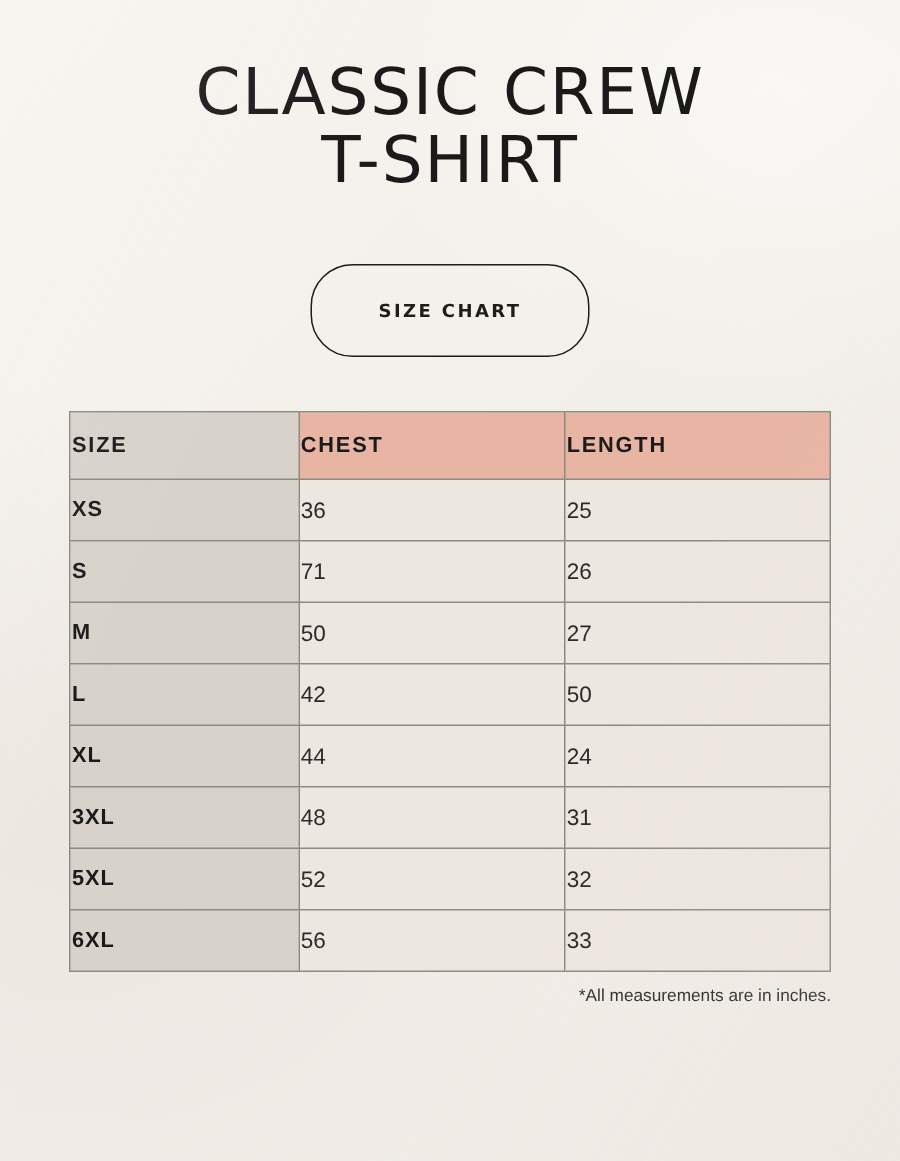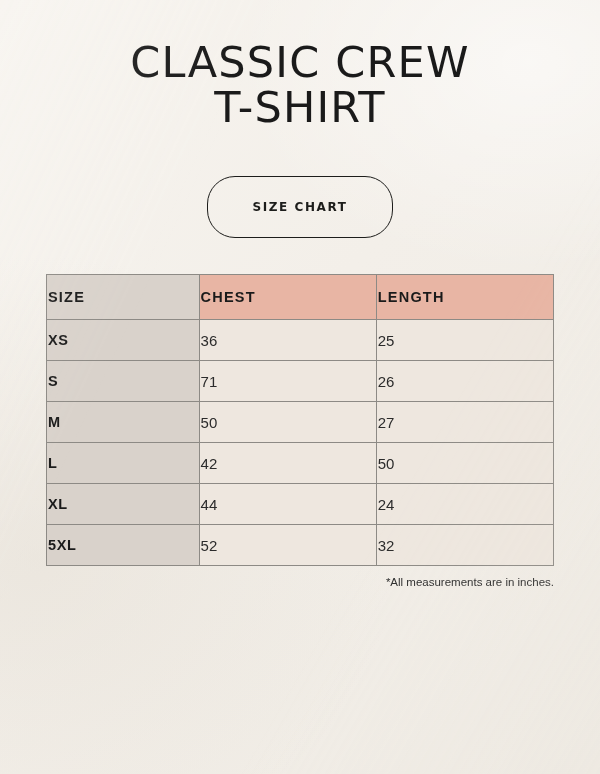--- a/index.html
+++ b/index.html
@@ -153,22 +153,32 @@
           <td class="size-cell">L</td>
           <td class="val-cell">42</td>
           <td class="val-cell">50</td>
         </tr>
         <tr>
           <td class="size-cell">XL</td>
           <td class="val-cell">44</td>
           <td class="val-cell">24</td>
         </tr>
         <tr>
+          <td class="size-cell">3XL</td>
+          <td class="val-cell">48</td>
+          <td class="val-cell">31</td>
+        </tr>
+        <tr>
           <td class="size-cell">5XL</td>
           <td class="val-cell">52</td>
           <td class="val-cell">32</td>
+        </tr>
+        <tr>
+          <td class="size-cell">6XL</td>
+          <td class="val-cell">56</td>
+          <td class="val-cell">33</td>
         </tr>
       </tbody>
     </table>
   </div>
 
   <div class="footnote">*All measurements are in inches.</div>
 </div>
 
 </body></html>

